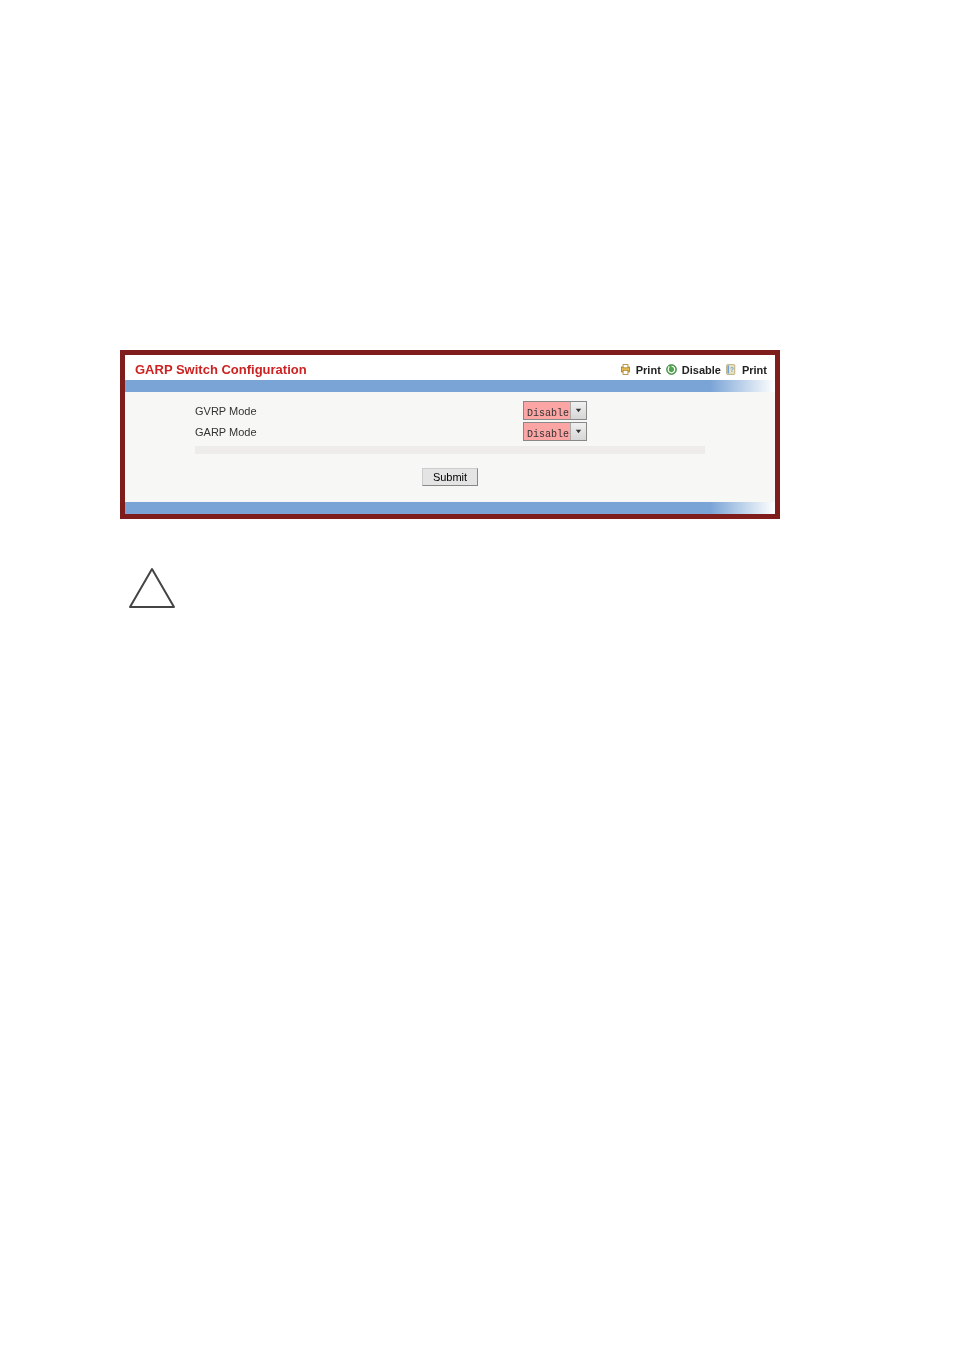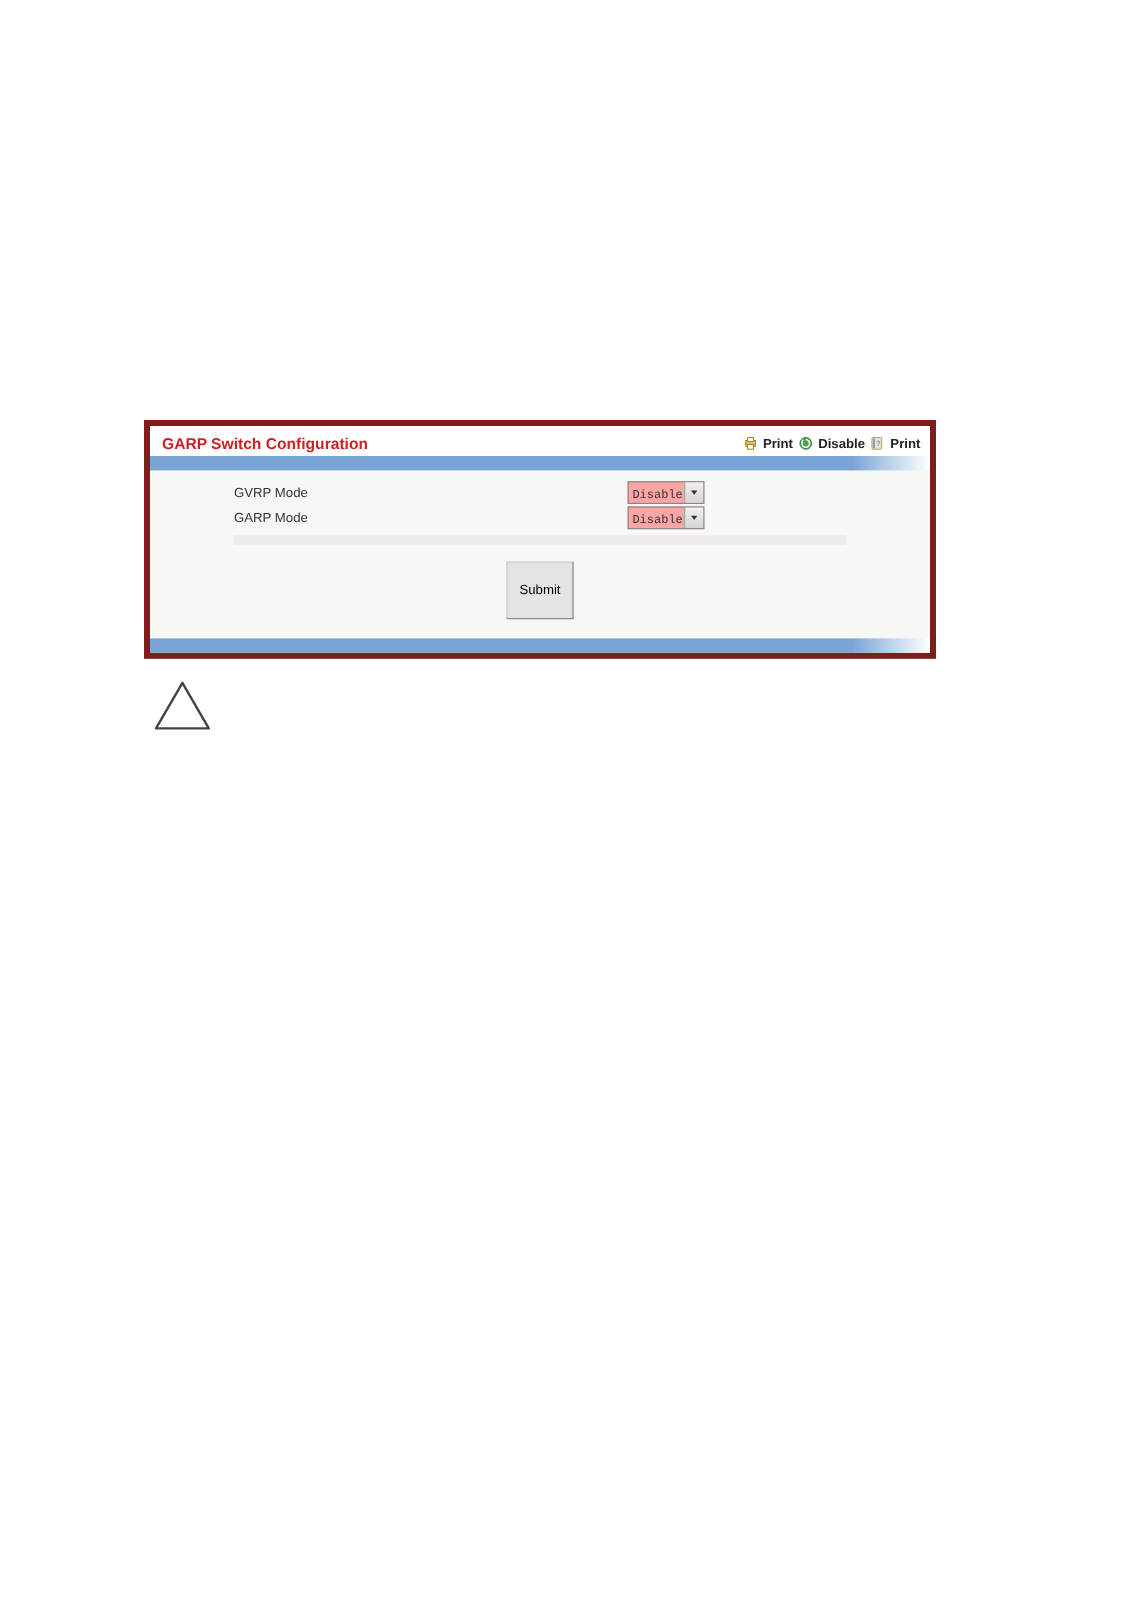--- a/index.html
+++ b/index.html
@@ -108,21 +108,21 @@
     margin: 4px 70px 10px 70px;
     background: #edecea;
   }
   .submit-row {
     text-align: center;
     padding: 4px 0 10px 0;
   }
   .btn-submit {
     font-family: Verdana, Arial, sans-serif;
     font-size: 11px;
-    padding: 17px 10px;
+    padding: 2px 10px;
     background: #e4e4e4;
     border: 1px solid #888;
     border-top-color: #ccc;
     border-left-color: #ccc;
     cursor: pointer;
   }
   .alert-triangle {
     position: absolute;
     left: 128px;
     top: 567px;

